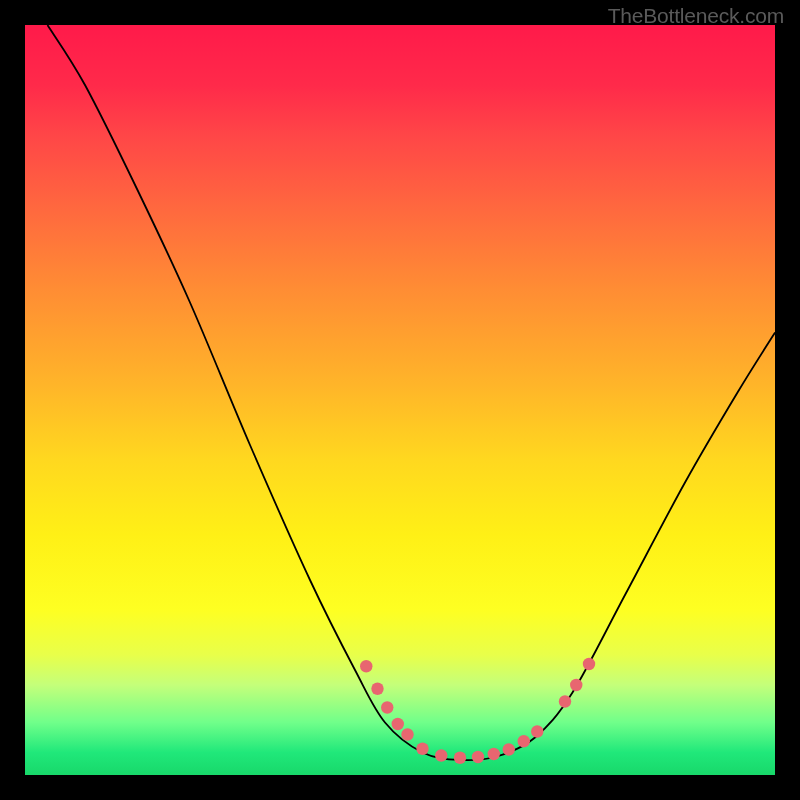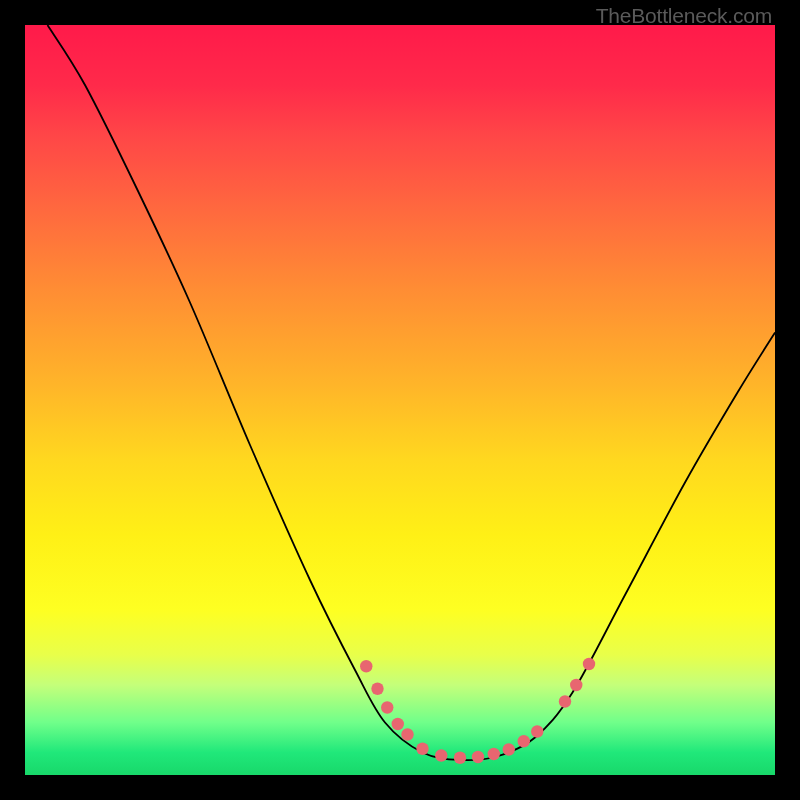--- a/index.html
+++ b/index.html
@@ -37,21 +37,21 @@
       #e8ff4a 84%,
       #c4ff7a 88%,
       #70ff8a 93%,
       #20e87a 97%,
       #18d86a 100%
     );
   }
   .watermark {
     position: absolute;
     top: 4px;
-    right: 28px;
+    right: 16px;
     font-family: Arial, Helvetica, sans-serif;
     font-size: 21px;
     color: #5a5a5a;
     font-weight: 500;
     letter-spacing: -0.2px;
   }
   svg.curve {
     position: absolute;
     left: 0;
     top: 0;

